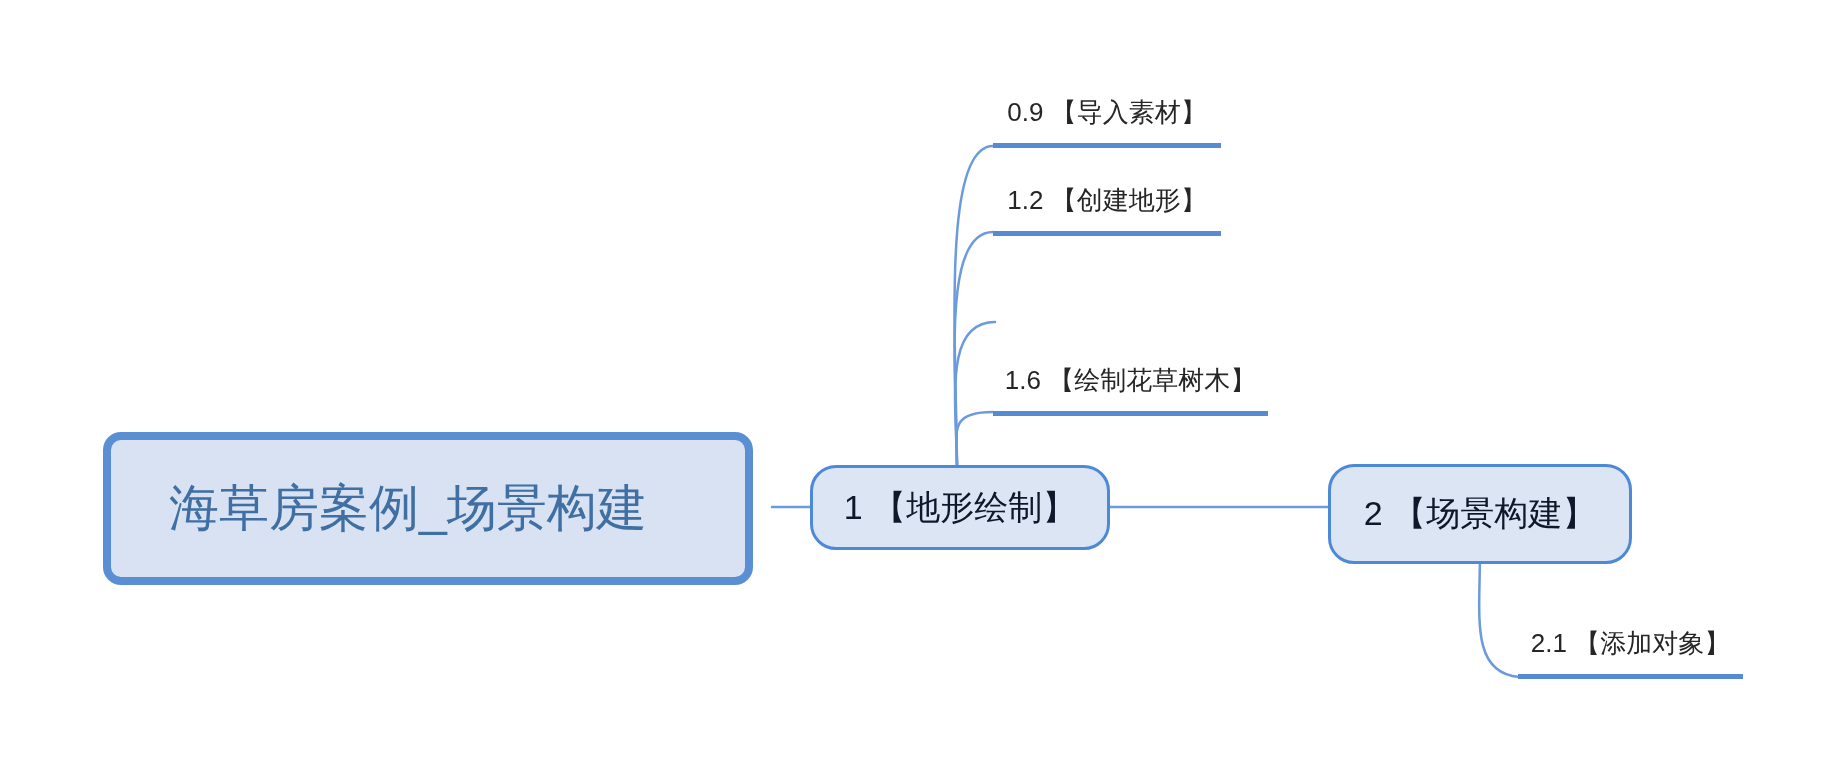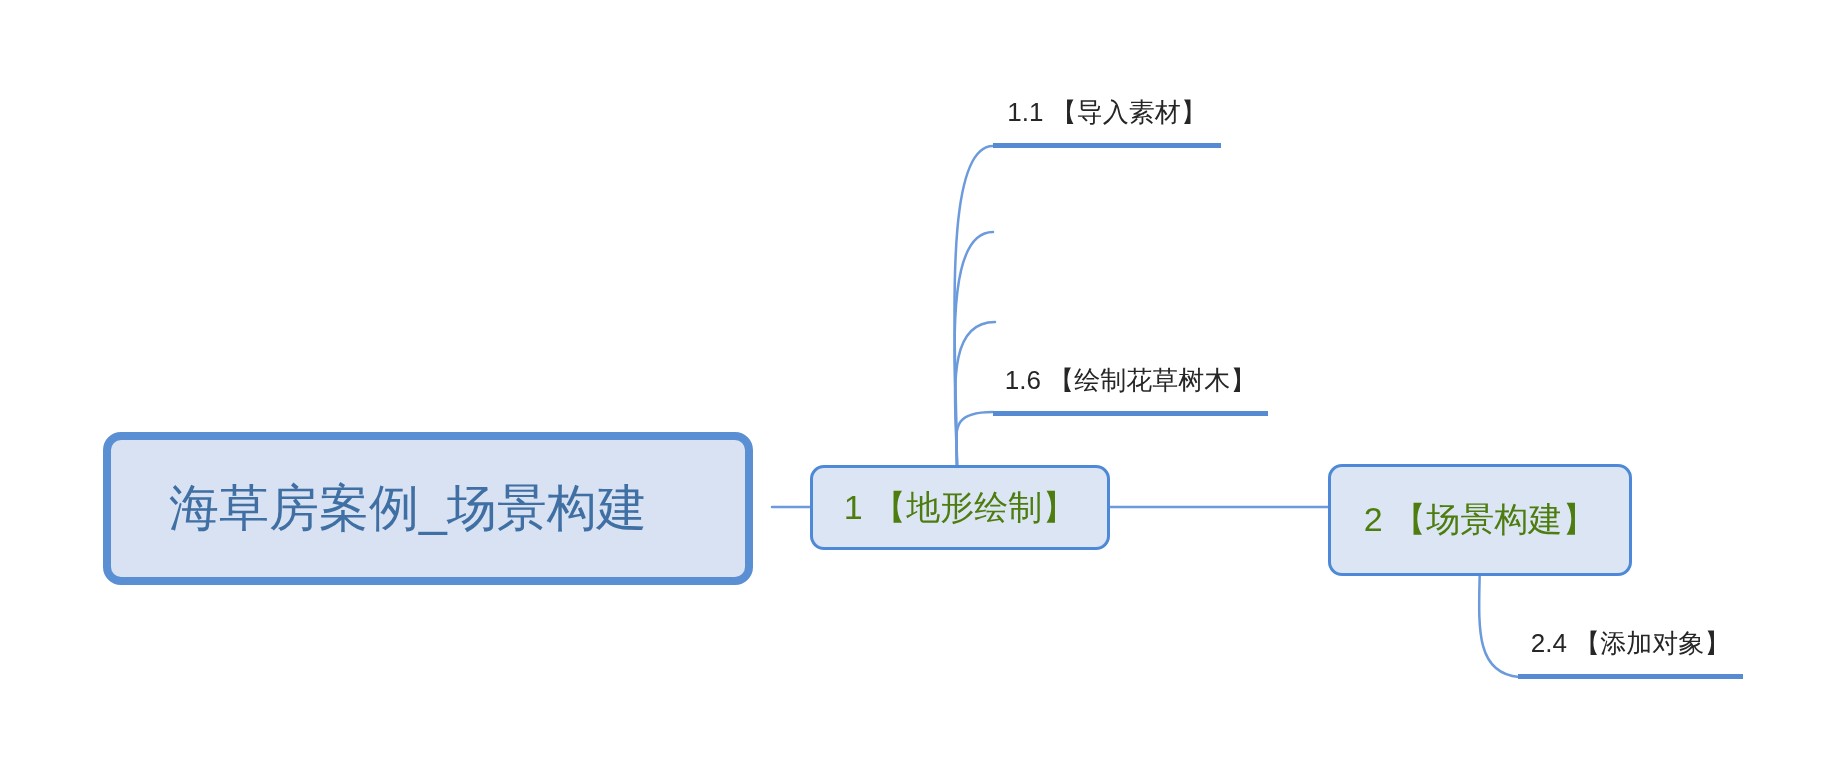--- a/index.html
+++ b/index.html
@@ -40,37 +40,37 @@
     border-radius: 18px;
     color: #3f6fa3;
     font-size: 50px;
     justify-content: flex-start;
     padding-left: 58px;
   }
   
   .topic-branch {
     background: #dce5f4;
     border: 3px solid #4e89d8;
-    border-radius: 14px;
-    color: #4d7c0f;
+    border-radius: 26px;
+    color: #0f172a;
     font-size: 34px;
     justify-content: center;
     text-align: center;
   }
   .topic-branch-1 {
     left: 810px;
     top: 465px;
     width: 300px;
     height: 85px;
   }
   .topic-branch-2 {
     left: 1328px;
     top: 464px;
     width: 304px;
-    height: 112px;
+    height: 100px;
   }
   
   .topic-leaf {
     color: #262626;
     font-size: 26px;
     line-height: 36px;
     justify-content: center;
     border-bottom: 5px solid #568ad2;
     padding-bottom: 13px;
   }
@@ -98,21 +98,22 @@
 
     <path d="M1480 553 C1480 615 1470 673 1519 677"></path>
   </svg>
 
   <div class="topic topic-root">海草房案例_场景构建</div>
 
   <div class="topic topic-branch topic-branch-1">1 【地形绘制】</div>
 
   <div class="topic topic-branch topic-branch-2">2 【场景构建】</div>
 
-  <div class="topic topic-leaf topic-leaf-1-1">1.1 【导入素材】</div>
+  <div class="topic topic-leaf topic-leaf-1-1">0.9 【导入素材】</div>
 
+  <div class="topic topic-leaf topic-leaf-1-2">1.2 【创建地形】</div>
 
 
   <div class="topic topic-leaf topic-leaf-1-4">1.6 【绘制花草树木】</div>
 
-  <div class="topic topic-leaf topic-leaf-2-1">2.4 【添加对象】</div>
+  <div class="topic topic-leaf topic-leaf-2-1">2.1 【添加对象】</div>
 
 </div>
 
 </body></html>

